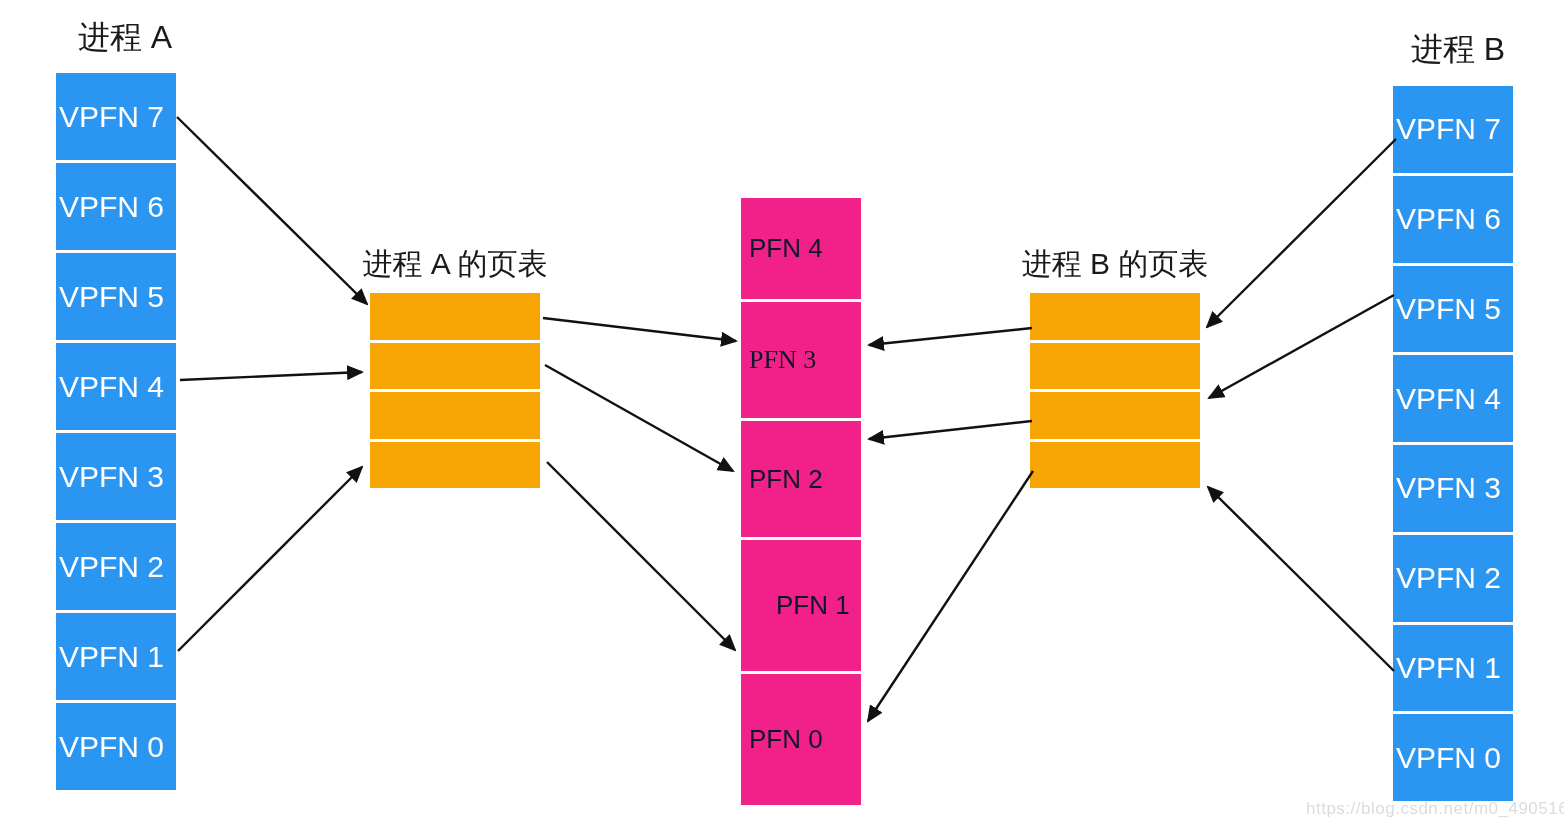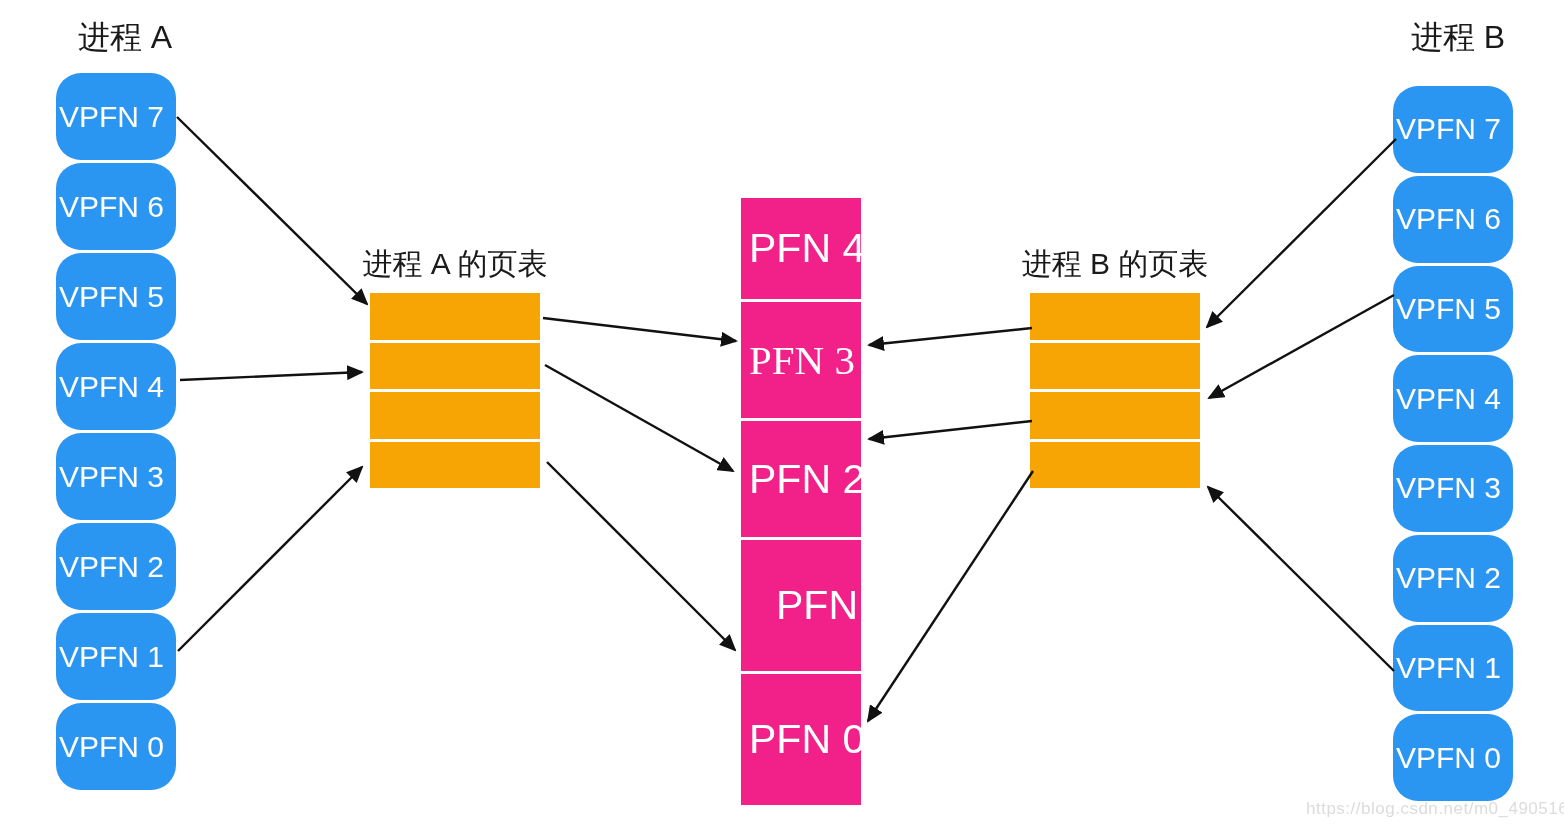--- a/index.html
+++ b/index.html
@@ -12,21 +12,21 @@
     overflow: hidden;
   }
   .proc-title {
     position: absolute;
     font-size: 32px;
     font-weight: 500;
     color: #1a1a1a;
     white-space: nowrap;
   }
   #title-a { left: 60px;  top: 16px; width: 130px; text-align: center; }
-  #title-b { left: 1393px; top: 16px; width: 130px; text-align: center; }
+  #title-b { left: 1393px; top: 28px; width: 130px; text-align: center; }
   .table-title {
     position: absolute;
     font-size: 30px;
     font-weight: 500;
     color: #1a1a1a;
     width: 200px;
     text-align: center;
     white-space: nowrap;
   }
   #title-table-a { left: 355px;  top: 244px; }
@@ -44,21 +44,20 @@
   .vcell {
     flex: 1;
     background: var(--virtual-page-blue, #2B95F2);
     color: #ffffff;
     font-size: 30px;
     display: flex;
     align-items: center;
     padding-left: 3px;
     box-sizing: border-box;
     white-space: nowrap;
-    border-radius: 25px;
   }
 
   .ptable {
     position: absolute;
     width: 170px;
     height: 195px;
     display: flex;
     flex-direction: column;
     gap: 3px;
   }
@@ -70,22 +69,22 @@
     position: absolute;
     left: 741px;
     top: 198px;
     width: 120px;
     display: flex;
     flex-direction: column;
     gap: 3px;
   }
   .pfncell {
     background: var(--physical-page-pink, #F2218A);
-    color: #ffffff;
-    font-size: 41px;
+    color: #0f172a;
+    font-size: 26px;
     display: flex;
     align-items: center;
     padding-left: 8px;
     box-sizing: border-box;
     white-space: nowrap;
   }
   .pfncell:nth-child(1) { height: 101px; }
   .pfncell:nth-child(2) { height: 116px; font-family: Liberation Serif, serif; }
   .pfncell:nth-child(3) { height: 116px; }
   .pfncell:nth-child(4) { height: 131px; padding-left: 35px; }

